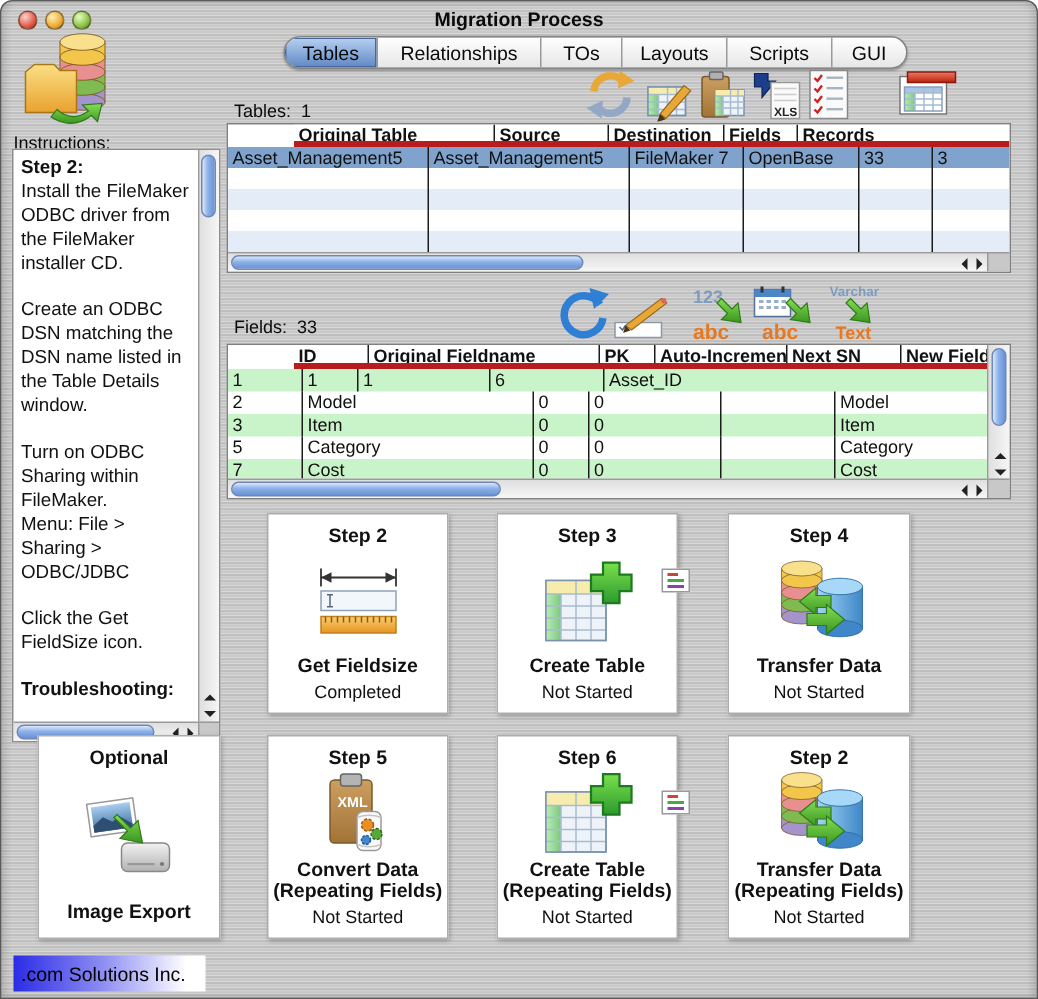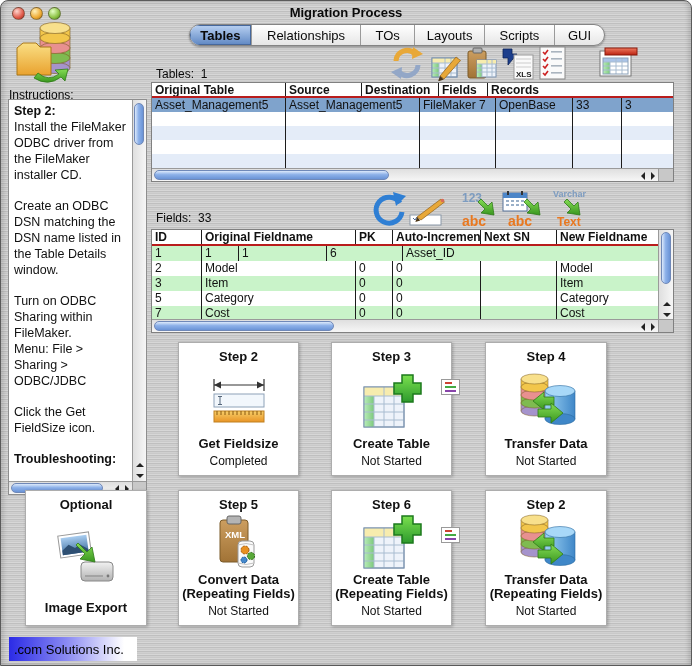--- a/index.html
+++ b/index.html
@@ -16,35 +16,35 @@
   .tl{width:13px;height:13px;border-radius:50%;border:1px solid rgba(70,60,40,.55);}
   .tl-red{background:radial-gradient(circle at 35% 30%,#ffd4cc,#e05a4a 60%,#99251c);}
   .tl-yellow{background:radial-gradient(circle at 35% 30%,#fff0b8,#eeaa33 60%,#a06a10);}
   .tl-green{background:radial-gradient(circle at 35% 30%,#e4ffc4,#8cc244 60%,#41771c);}
   .wtitle{left:0;right:0;top:4px;text-align:center;font-size:13px;font-weight:bold;color:#0a0a0a;}
   
   .tabbar{left:188px;top:23px;width:416px;height:22px;display:flex;background:linear-gradient(#ffffff,#e6e6e6);
     border:1px solid #848484;border-radius:12px;box-shadow:0 1px 2px rgba(0,0,0,.35);overflow:hidden;}
   .tab{display:flex;align-items:center;justify-content:center;font-size:13px;color:#0a0a0a;border-right:1px solid #9a9a9a;}
   .tab:last-child{border-right:none;}
-  .tab.selected{background:linear-gradient(#b9d1f2,#5e87c3);box-shadow:inset 0 0 0 1px #46689c;font-weight:bold;}
+  .tab.selected{background:linear-gradient(#b9d1f2,#5e87c3);box-shadow:inset 0 0 0 1px #46689c;font-weight:normal;}
   
   .slabel{font-size:12px;color:#0a0a0a;}
   .bold{font-weight:bold;}
   
   .instr{left:7px;top:98px;width:139px;height:396px;background:#fff;border:1px solid #8e8e8e;overflow:hidden;}
   .instr-text{position:absolute;left:5px;top:3px;right:17px;bottom:15px;font-size:12.5px;line-height:1.28;overflow:hidden;}
   .instr-text p{margin:0 0 0 0;}
   .gap{height:15px;}
   
   .grid{background:#fff;border:1px solid #808080;overflow:hidden;}
   .grow{display:flex;}
   .gcell{border-right:1px solid #1c1c1c;padding:0 3px;font-size:12px;white-space:nowrap;overflow:hidden;flex:none;line-height:1.2;}
   .gcell.last{border-right:none;flex:1;}
-  .ghead{background:#fff;border-bottom:2px solid #b91c1c;}
+  .ghead{background:#fff;border-bottom:4px solid #b91c1c;margin-left:44px;}
   .ghead .gcell{font-weight:bold;}
   .tgrid .ghead{height:15px;}  .tgrid .grow.body{height:14px;}
   .fgrid .ghead{height:16px;}  .fgrid .grow.body{height:15px;}
   .t0{width:134px;} .t1{width:134px;} .t2{width:76px;} .t3{width:77px;} .t4{width:49px;}
   .f0{width:50px;} .f1{width:154px;} .f2{width:37px;} .f3{width:88px;} .f4{width:76px;}
   .rsel{background:#7fa3cc;}
   .ralt{background:#e4ecf8;}
   .rgrn{background:#c9f3c9;}
   
   .hscroll{position:absolute;left:0;bottom:0;height:13px;background:linear-gradient(#dfdfdf,#f6f6f6);border-top:1px solid #9a9a9a;}

